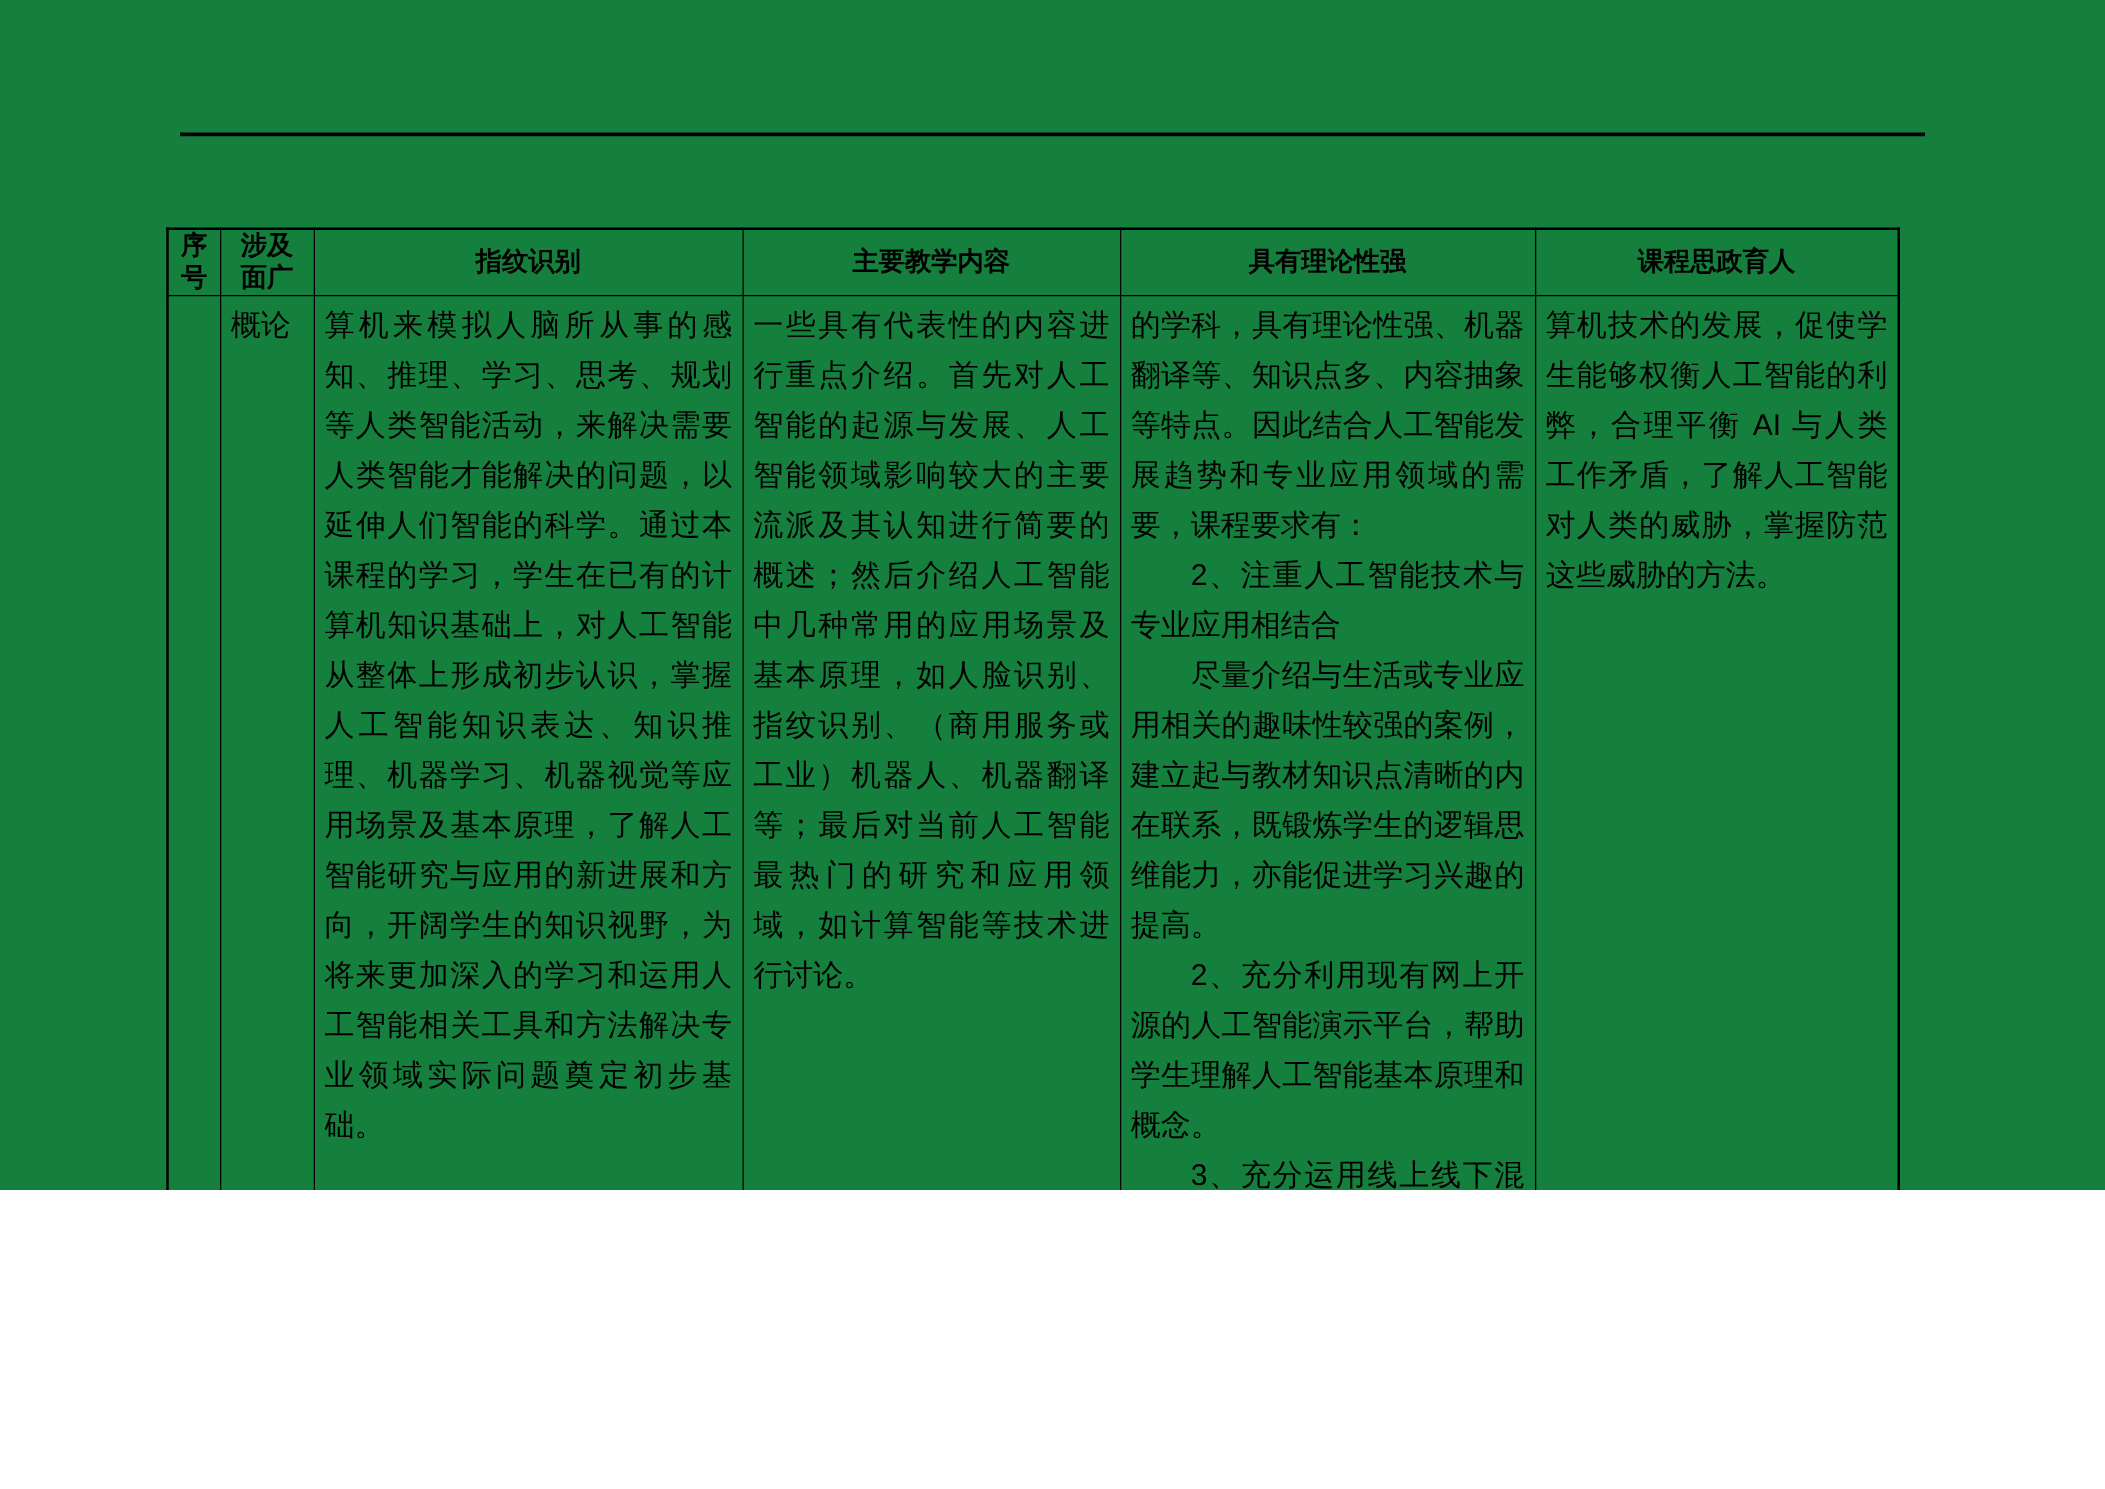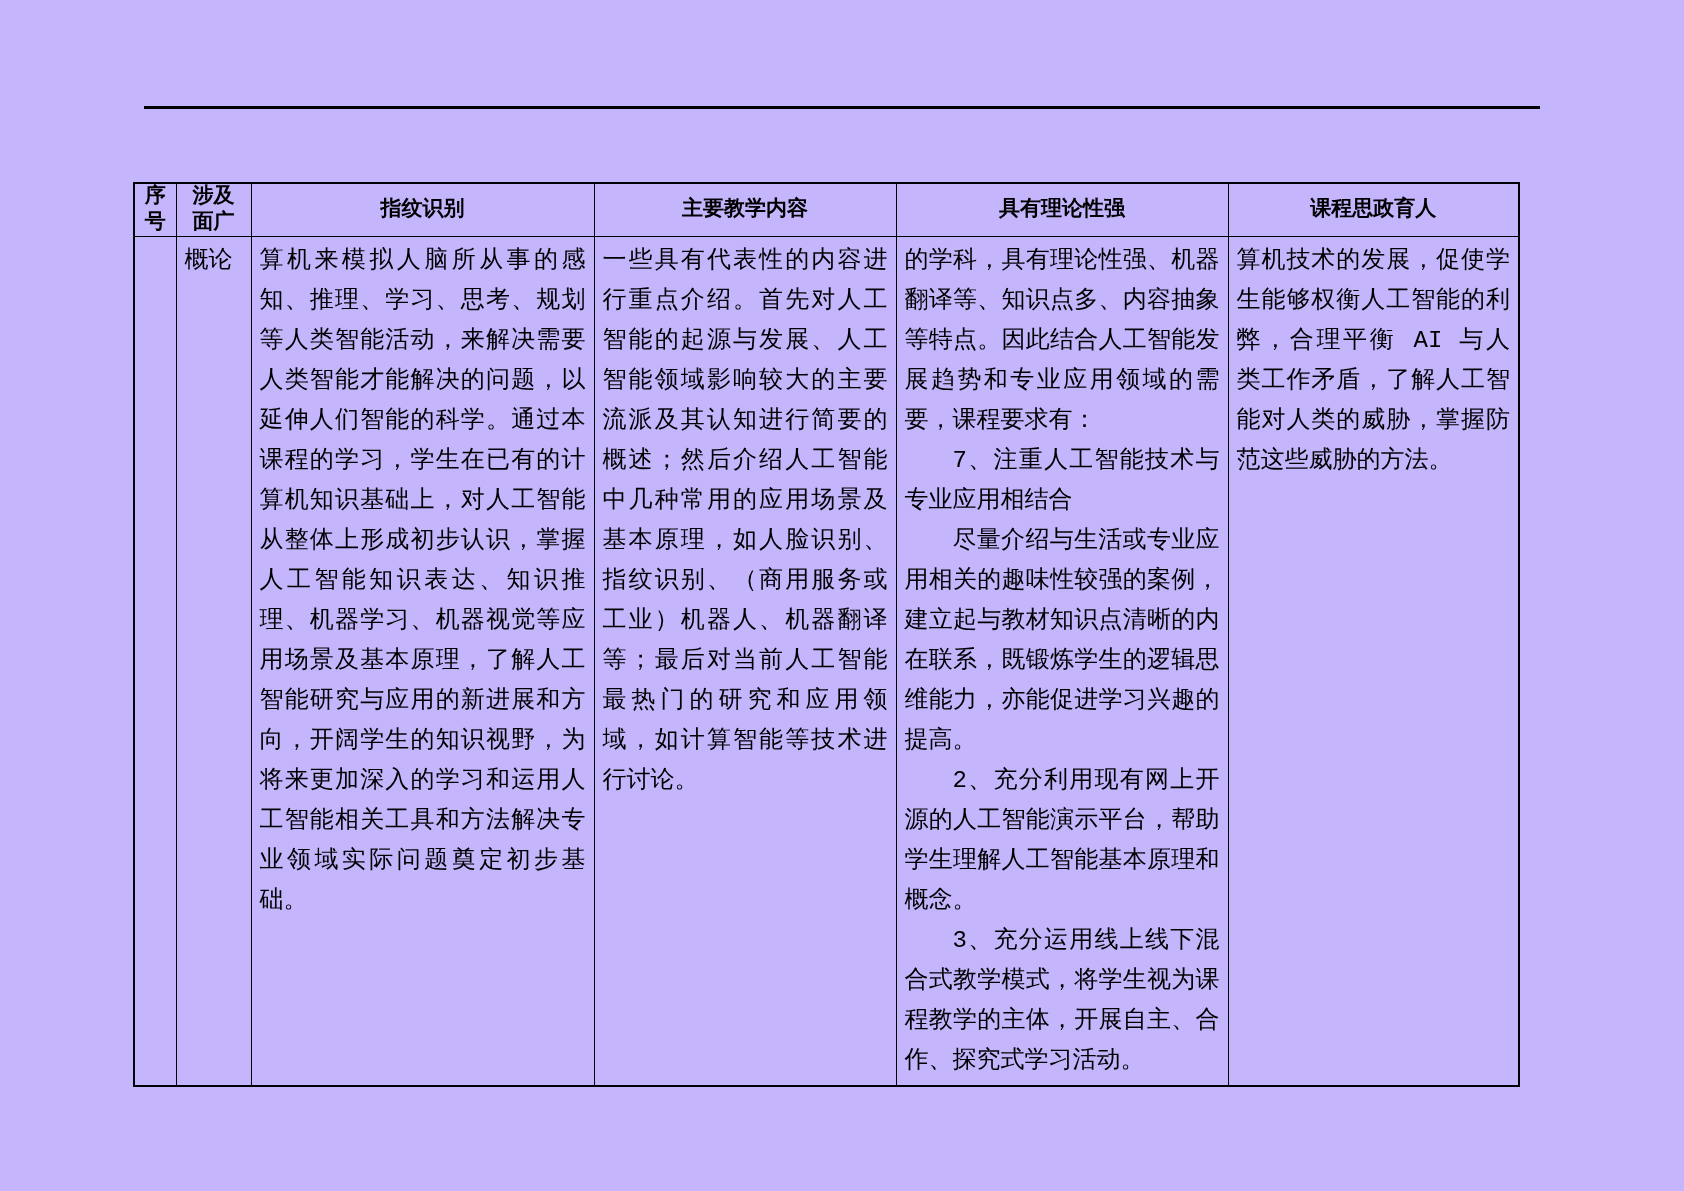--- a/index.html
+++ b/index.html
@@ -3,24 +3,24 @@
 <meta charset="utf-8">
 <style>
   html, body {
     margin: 0;
     padding: 0;
     background: #ffffff;
   }
   .page {
     position: relative;
     width: 1684px;
-    height: 1191px;
-    background: #c4b5fd;
+    height: 952px;
+    background: #15803d;
     color: #000000;
-    font-family: Liberation Mono, monospace;
+    font-family: Liberation Sans, sans-serif;
     overflow: hidden;
   }
   .top-rule {
     position: absolute;
     left: 144px;
     top: 106px;
     width: 1396px;
     height: 3px;
     background: #000000;
   }
@@ -105,21 +105,21 @@
         <td class="cell"></td>
         <td class="cell cell-name">概论</td>
         <td class="cell">
           <p>算机来模拟人脑所从事的感知、推理、学习、思考、规划等人类智能活动，来解决需要人类智能才能解决的问题，以延伸人们智能的科学。通过本课程的学习，学生在已有的计算机知识基础上，对人工智能从整体上形成初步认识，掌握人工智能知识表达、知识推理、机器学习、机器视觉等应用场景及基本原理，了解人工智能研究与应用的新进展和方向，开阔学生的知识视野，为将来更加深入的学习和运用人工智能相关工具和方法解决专业领域实际问题奠定初步基础。</p>
         </td>
         <td class="cell">
           <p>一些具有代表性的内容进行重点介绍。首先对人工智能的起源与发展、人工智能领域影响较大的主要流派及其认知进行简要的概述；然后介绍人工智能中几种常用的应用场景及基本原理，如人脸识别、指纹识别、（商用服务或工业）机器人、机器翻译等；最后对当前人工智能最热门的研究和应用领域，如计算智能等技术进行讨论。</p>
         </td>
         <td class="cell">
           <p>的学科，具有理论性强、机器翻译等、知识点多、内容抽象等特点。因此结合人工智能发展趋势和专业应用领域的需要，课程要求有：</p>
-          <p class="indent">7、注重人工智能技术与专业应用相结合</p>
+          <p class="indent">2、注重人工智能技术与专业应用相结合</p>
           <p class="indent">尽量介绍与生活或专业应用相关的趣味性较强的案例，建立起与教材知识点清晰的内在联系，既锻炼学生的逻辑思维能力，亦能促进学习兴趣的提高。</p>
           <p class="indent">2、充分利用现有网上开源的人工智能演示平台，帮助学生理解人工智能基本原理和概念。</p>
           <p class="indent">3、充分运用线上线下混合式教学模式，将学生视为课程教学的主体，开展自主、合作、探究式学习活动。</p>
         </td>
         <td class="cell">
           <p>算机技术的发展，促使学生能够权衡人工智能的利弊，合理平衡 AI 与人类工作矛盾，了解人工智能对人类的威胁，掌握防范这些威胁的方法。</p>
         </td>
       </tr>
     </tbody>
   </table>

